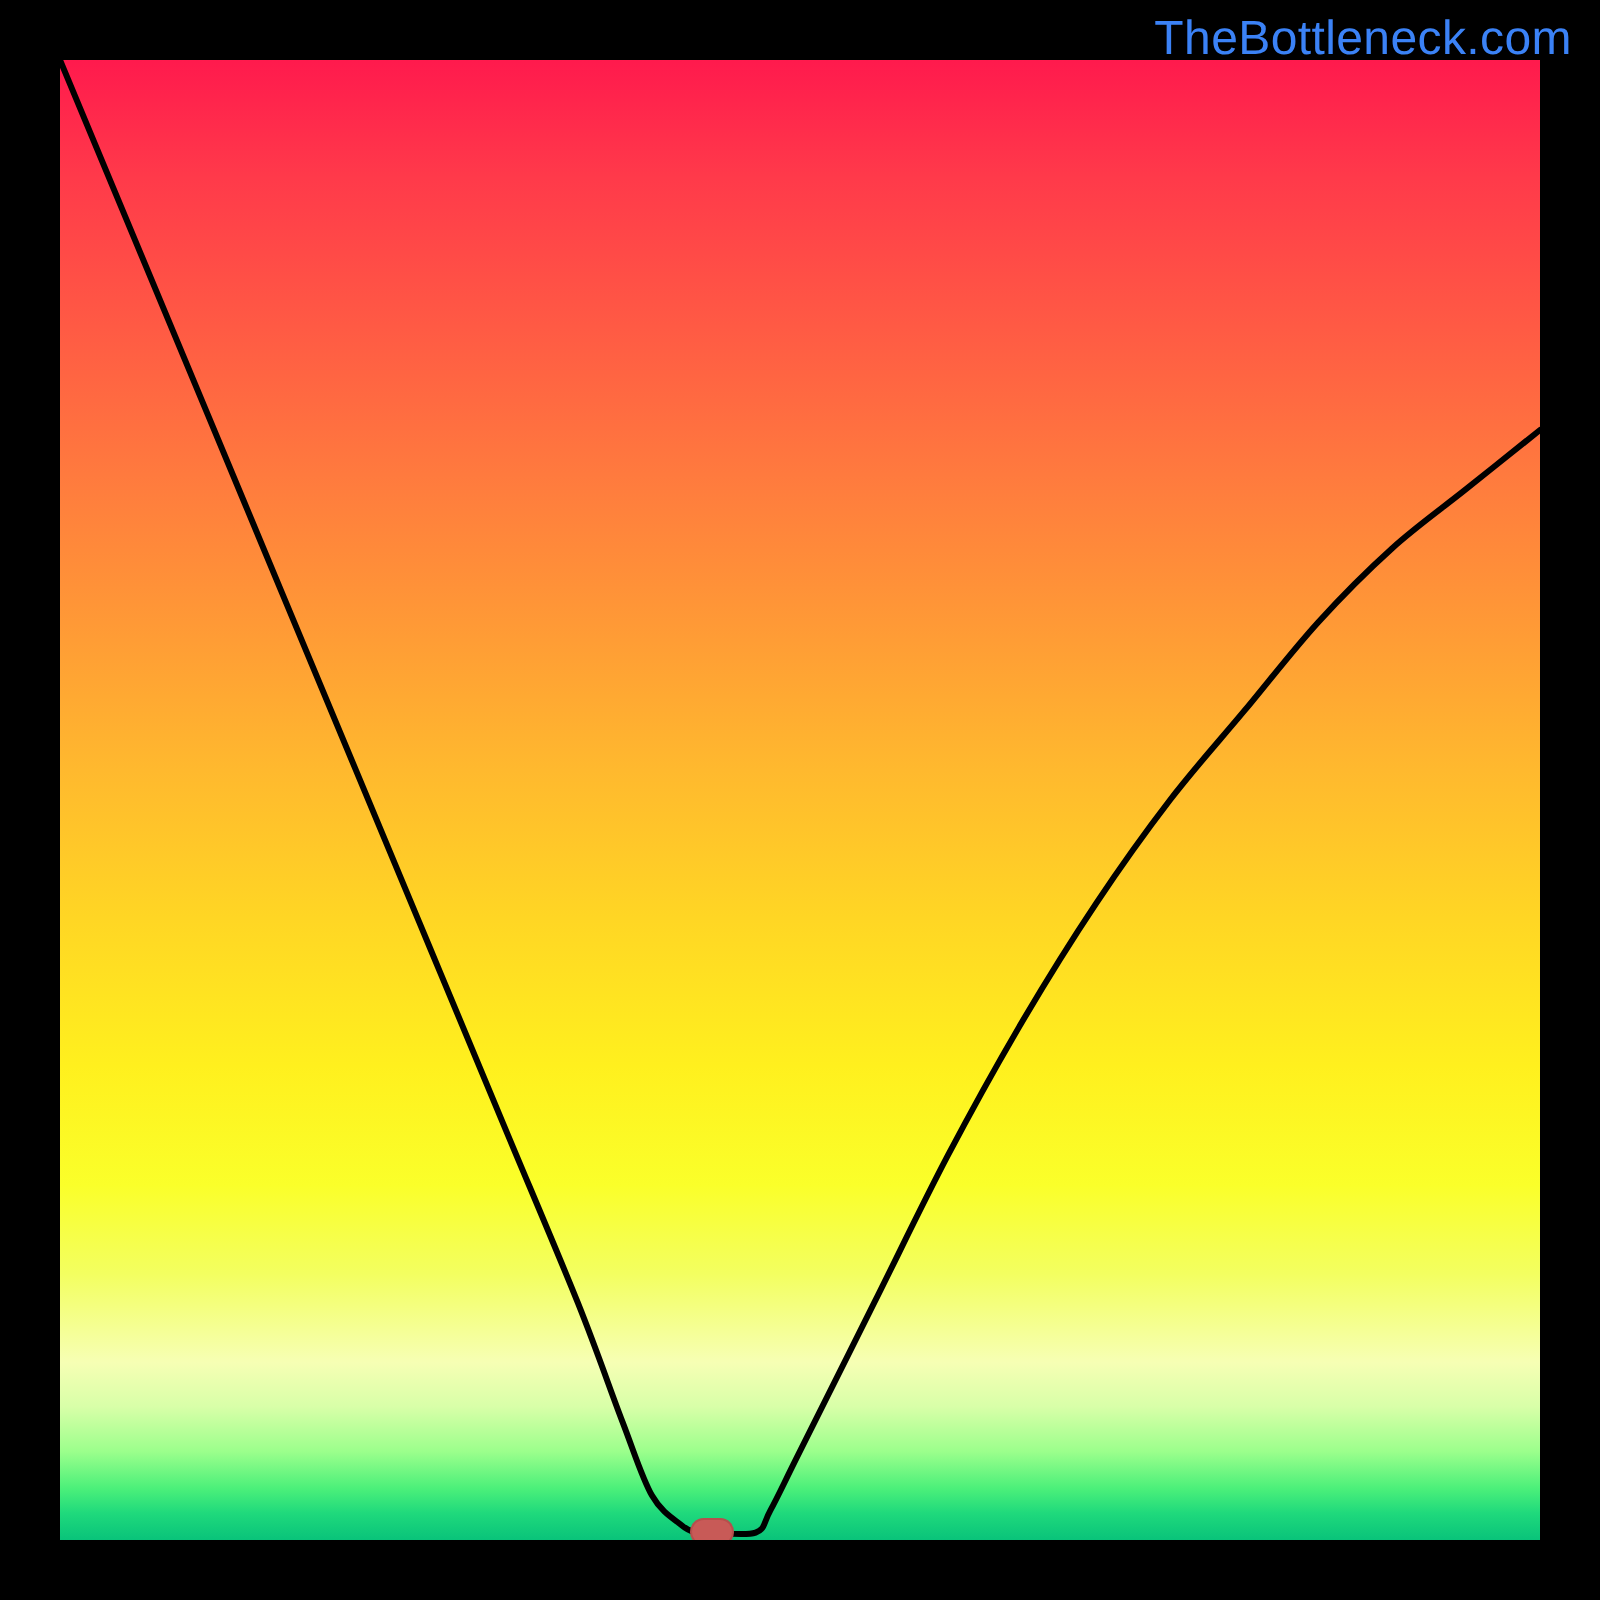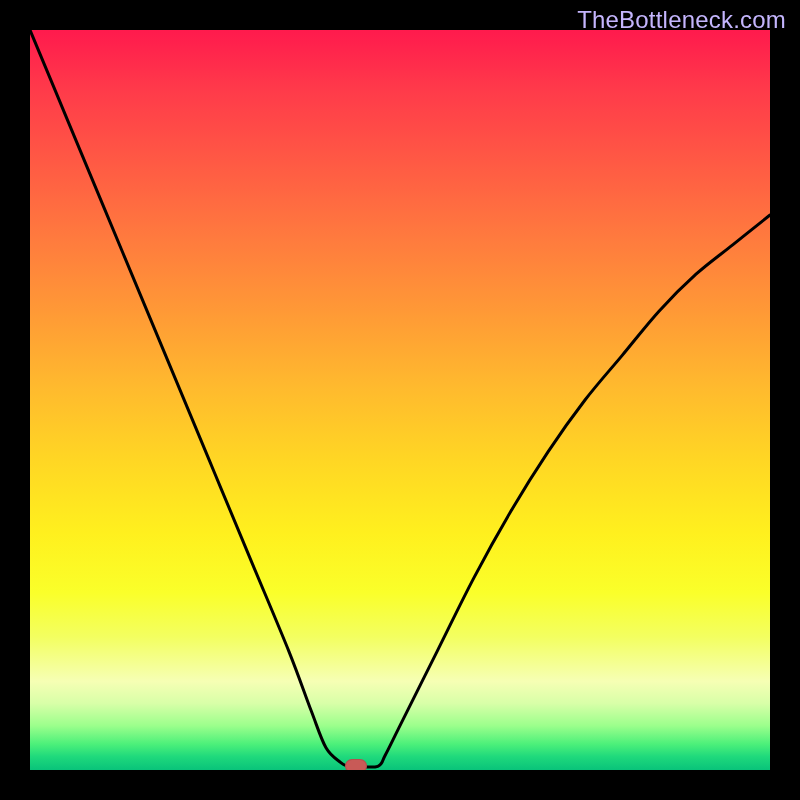--- a/index.html
+++ b/index.html
@@ -14,21 +14,21 @@
   .frame {
     position: relative;
     width: 800px;
     height: 800px;
     background: #000;
   }
   .watermark {
     position: absolute;
     top: 6px;
     right: 14px;
-    color: #c4b5fd;
+    color: #3b82f6;
     font-size: 24px;
     font-weight: 500;
     letter-spacing: 0.2px;
     z-index: 5;
     user-select: none;
   }
   .plot-area {
     position: absolute;
     left: 30px;
     top: 30px;

